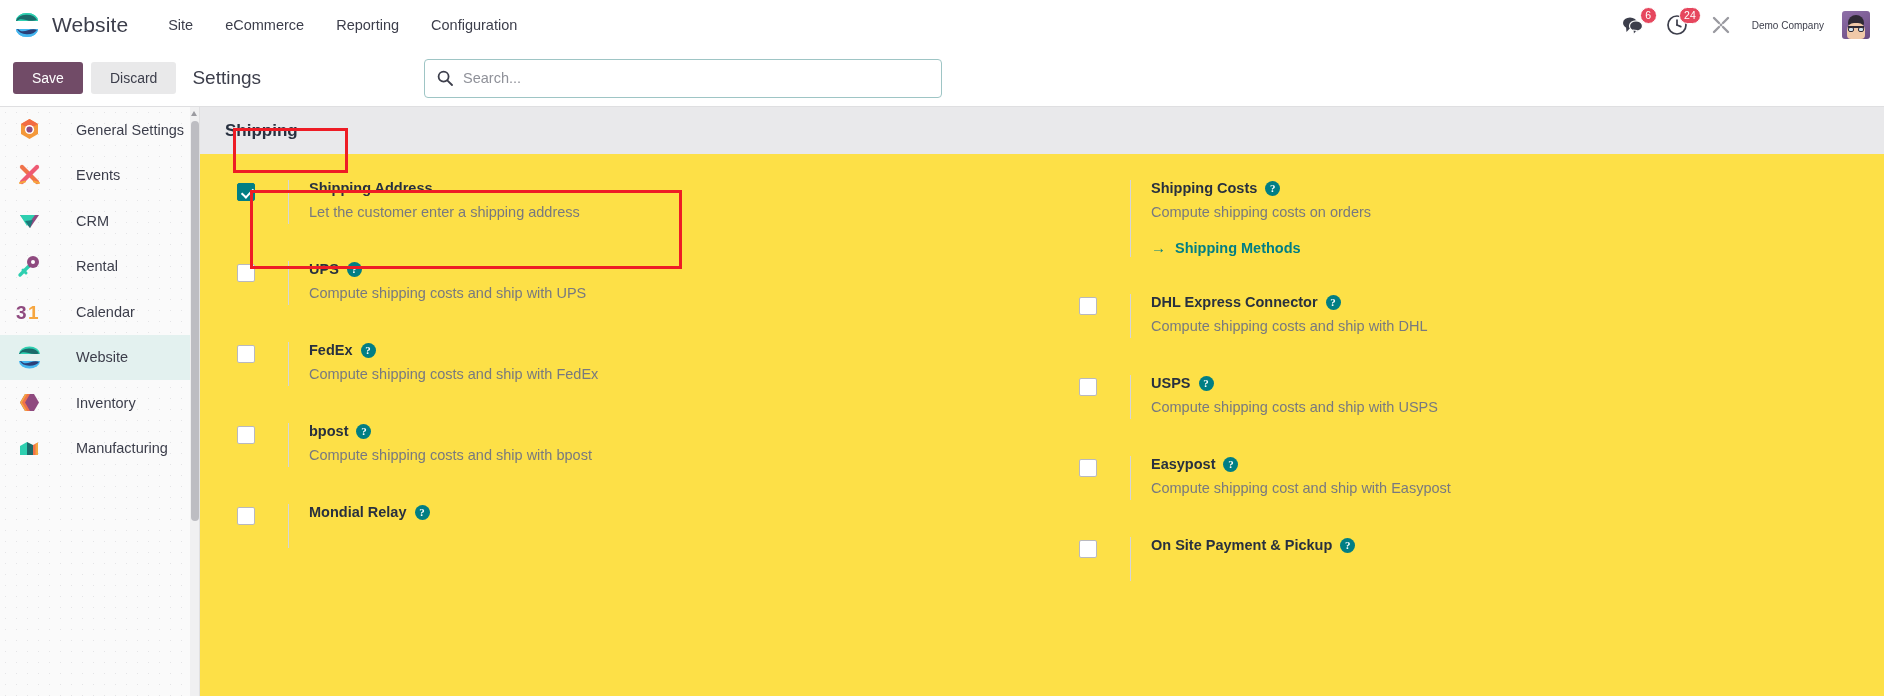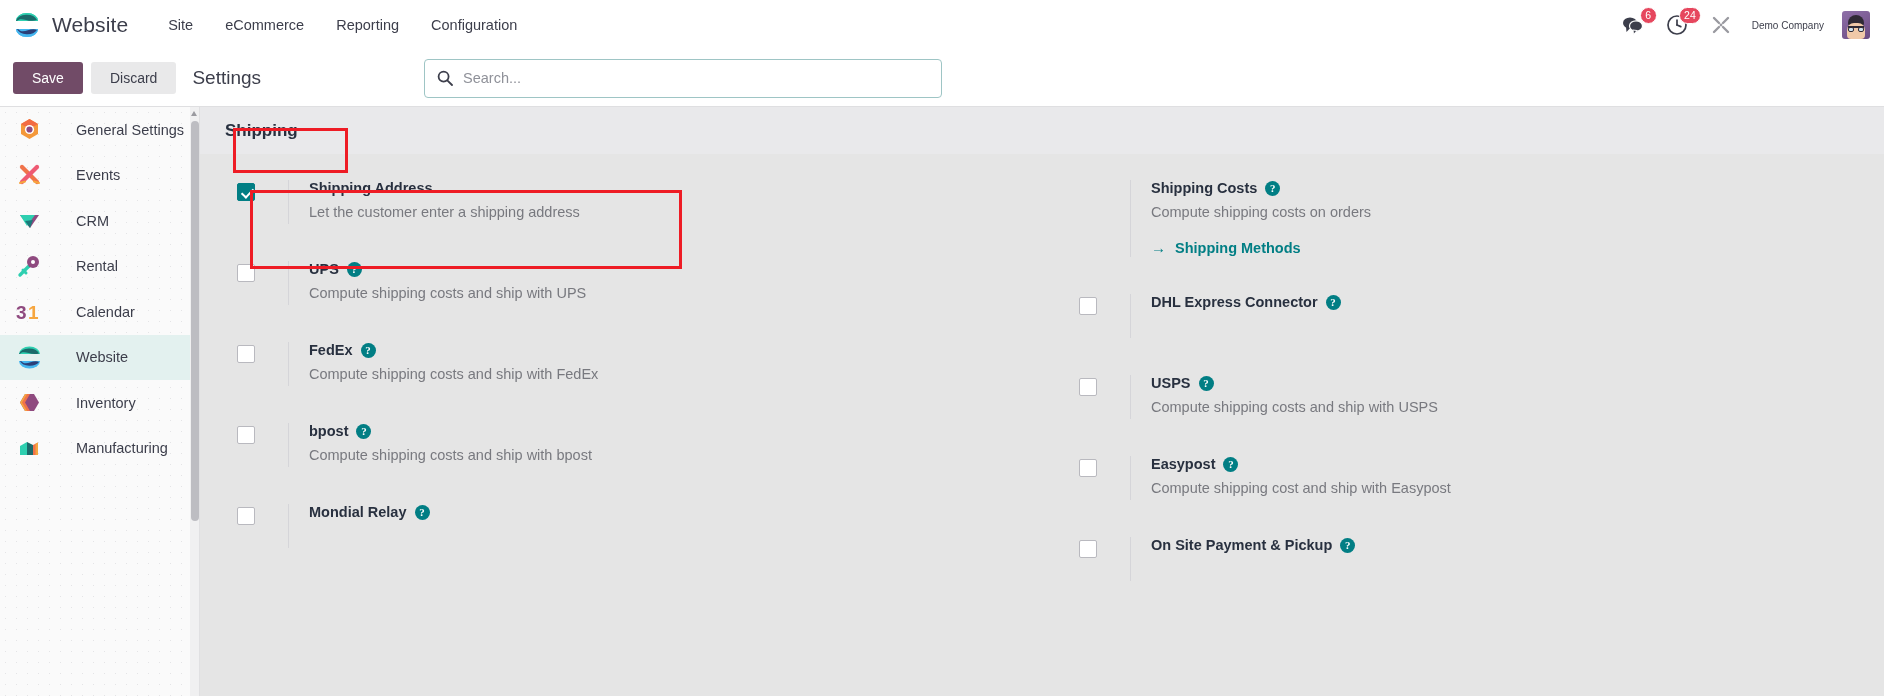--- a/index.html
+++ b/index.html
@@ -123,21 +123,21 @@
     position:absolute; top:4px; left:1px; width:0;height:0;
     border-left:3.5px solid transparent; border-right:3.5px solid transparent;
     border-bottom:5px solid #9a9aa0;
   }
   .side-scroll .thumb {
     position: absolute; top: 14px; left: 0.5px; width: 8px; height: 400px;
     background: #bdbdc2; border-radius: 4px;
   }
 
   
-  .content { flex: 1; position: relative; overflow: hidden; background: #e5e5e5; }
+  .content { flex: 1; position: relative; overflow: hidden; background: #fde047; }
   .section-head {
     background: #e9e9eb;
     height: 47px;
     display: flex; align-items: center;
     padding-left: 25px;
     position: relative;
   }
   .section-title { font-size: 17px; font-weight: bold; color: #28303f; }
   .settings-grid {
     padding: 26px 0 0 0;
@@ -457,20 +457,21 @@
 
         <div class="setting-row">
           <div class="cb-wrap">
             <span class="checkbox"></span>
           </div>
           <div class="setting-text">
             <div class="setting-label">
               <span>DHL Express Connector</span>
               <span class="help-icon">?</span>
             </div>
+            <div class="setting-desc">Compute shipping costs and ship with DHL</div>
           </div>
         </div>
 
         <div class="setting-row">
           <div class="cb-wrap">
             <span class="checkbox"></span>
           </div>
           <div class="setting-text">
             <div class="setting-label">
               <span>USPS</span>

